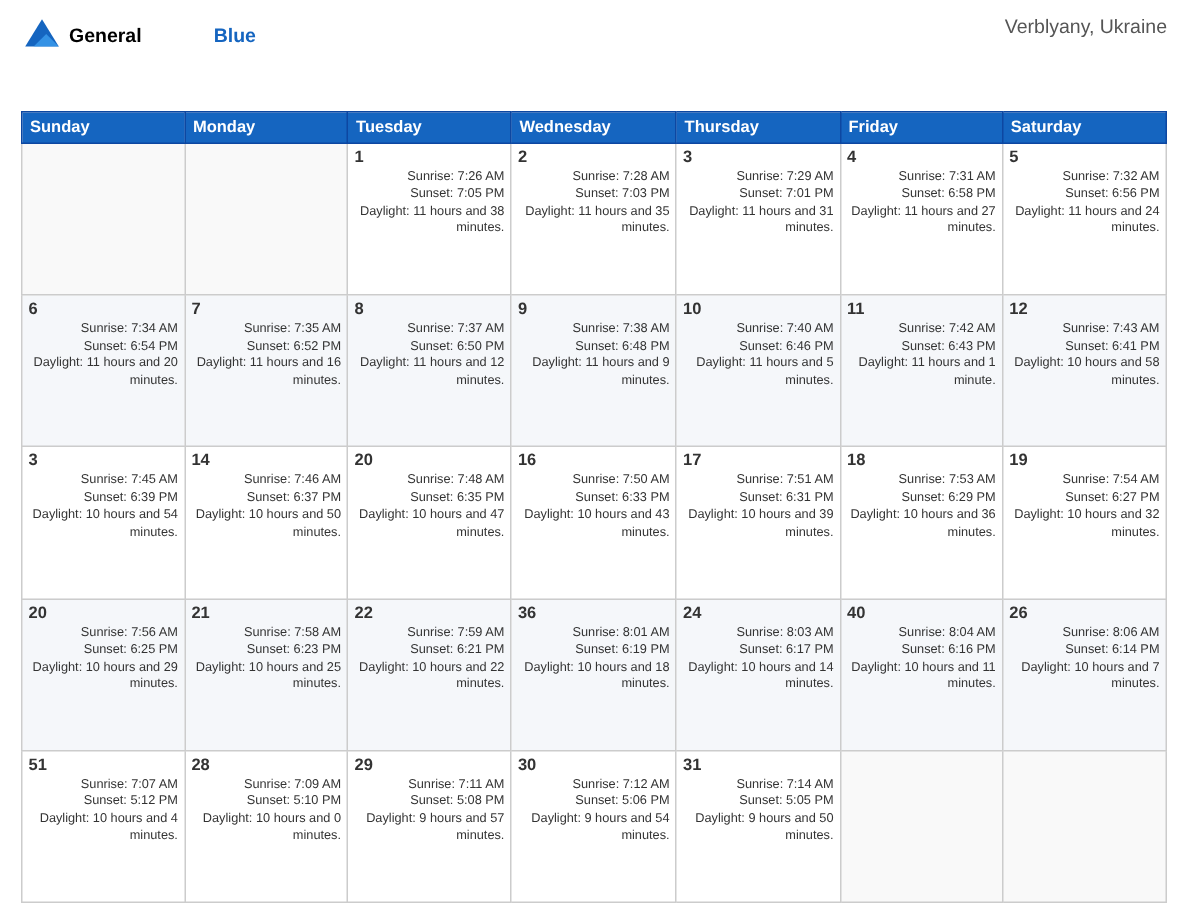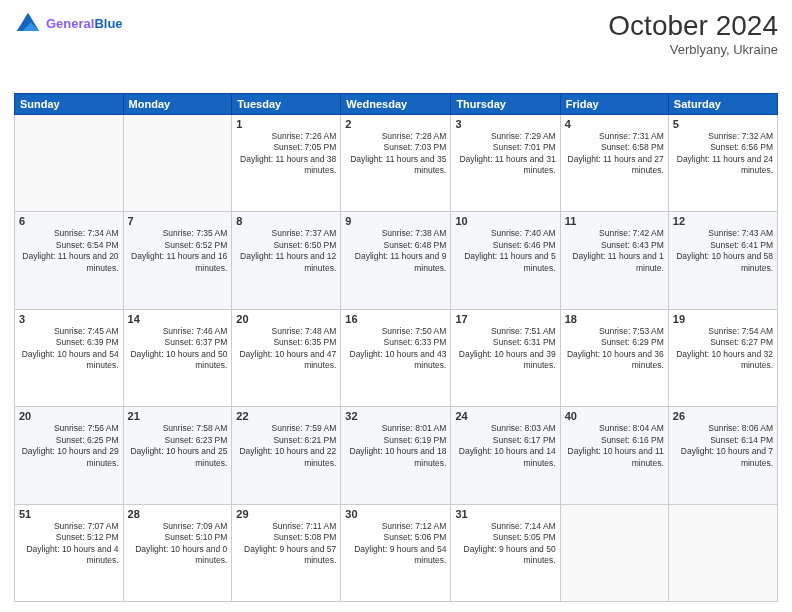--- a/index.html
+++ b/index.html
@@ -26,22 +26,22 @@
     .logo {
       display: flex;
       align-items: center;
       gap: 4px;
     }
     .logo-text {
       font-size: 13px;
       font-weight: bold;
       line-height: 1.2;
     }
-    .logo-text .general { color: #8b5cf6; }
-    .logo-text .blue { color: #1565c0; }
+    .logo-text .general { color: #000000; }
+    .logo-text .blue { color: #1565c0; padding-left: 48px; }
     .logo-icon {
       width: 28px;
       height: 28px;
     }
     .title-block {
       text-align: right;
     }
     .month-title {
       font-size: 28px;
       font-weight: 300;
@@ -102,21 +102,20 @@
     <div class="logo">
       <svg class="logo-icon" viewBox="0 0 40 40">
         <polygon points="20,4 36,30 4,30" fill="#1565c0"></polygon>
         <polygon points="24,18 36,30 12,30" fill="#42a5f5" opacity="0.7"></polygon>
       </svg>
       <div class="logo-text">
         <div><span class="general">General</span><span class="blue">Blue</span></div>
       </div>
     </div>
     <div class="title-block">
-      <div class="month-title">October 2024</div>
       <div class="location">Verblyany, Ukraine</div>
     </div>
   </div>
 
   <table class="calendar">
     <thead>
       <tr>
       <th>Sunday</th>
           <th>Monday</th>
           <th>Tuesday</th>
@@ -218,21 +217,21 @@
           </td>
           <td>
             <div class="day-number">21</div>
             <div class="day-info">Sunrise: 7:58 AM<br>Sunset: 6:23 PM<br>Daylight: 10 hours and 25 minutes.</div>
           </td>
           <td>
             <div class="day-number">22</div>
             <div class="day-info">Sunrise: 7:59 AM<br>Sunset: 6:21 PM<br>Daylight: 10 hours and 22 minutes.</div>
           </td>
           <td>
-            <div class="day-number">32</div>
+            <div class="day-number">36</div>
             <div class="day-info">Sunrise: 8:01 AM<br>Sunset: 6:19 PM<br>Daylight: 10 hours and 18 minutes.</div>
           </td>
           <td>
             <div class="day-number">24</div>
             <div class="day-info">Sunrise: 8:03 AM<br>Sunset: 6:17 PM<br>Daylight: 10 hours and 14 minutes.</div>
           </td>
           <td>
             <div class="day-number">40</div>
             <div class="day-info">Sunrise: 8:04 AM<br>Sunset: 6:16 PM<br>Daylight: 10 hours and 11 minutes.</div>
           </td>

